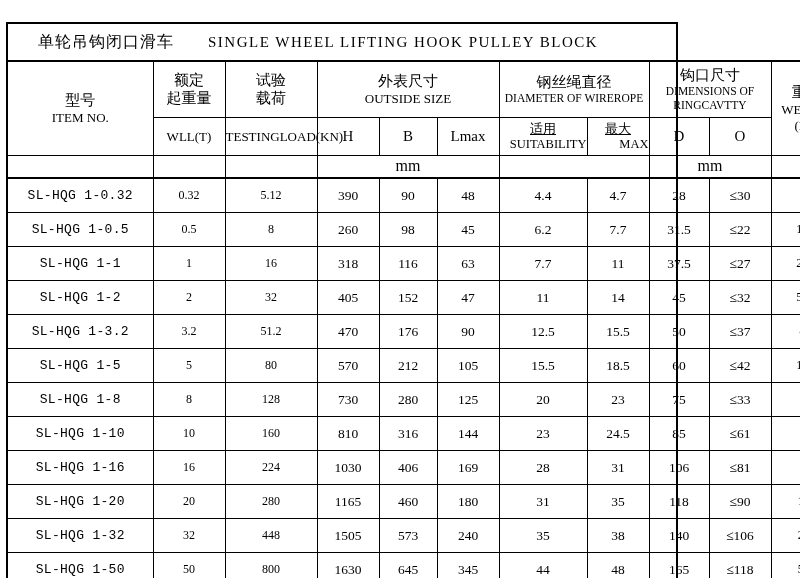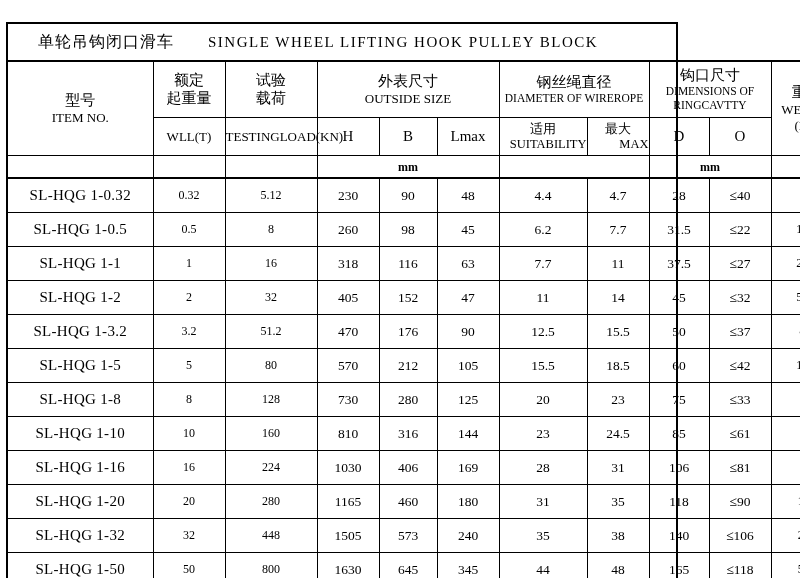--- a/index.html
+++ b/index.html
@@ -71,20 +71,21 @@
   
   .hcn {
     font-family: "DejaVu Sans", sans-serif;
     font-size: 15px;
     line-height: 1.25;
   }
   .hcn-sm {
     font-family: "DejaVu Sans", sans-serif;
     font-size: 13px;
     line-height: 1.25;
+    text-decoration: underline;
   }
   .hen {
     font-family: "Liberation Serif", serif;
     font-size: 13px;
     line-height: 1.2;
   }
   .hen-sm {
     font-family: "Liberation Serif", serif;
     font-size: 11.5px;
     line-height: 1.2;
@@ -94,27 +95,26 @@
     font-size: 12.5px;
     line-height: 1.2;
     text-align: right;
   }
   .sub-letter {
     font-family: "Liberation Serif", serif;
     font-size: 15px;
   }
   .unit {
     font-family: "Liberation Serif", serif;
-    font-size: 12px;
-    font-weight: bold;
+    font-size: 16px;
   }
   
   .cell-item {
-    font-family: Liberation Serif, serif;
-    font-size: 15px;
+    font-family: Liberation Mono, monospace;
+    font-size: 13px;
     letter-spacing: 0.3px;
   }
   .cell-num {
     font-family: "Liberation Serif", serif;
     font-size: 12px;
   }
   .cell-num-sm {
     font-family: "Liberation Serif", serif;
     font-size: 13.5px;
   }
@@ -235,27 +235,27 @@
         <td class="thick-bottom" colspan="2">
           <span class="unit">mm</span>
         </td>
         <td class="thick-bottom no-right"></td>
       </tr>
 
       <tr class="data-row">
         <td class="cell-item left-pad no-left">SL-HQG 1-0.32</td>
         <td class="cell-num">0.32</td>
         <td class="cell-num">5.12</td>
-        <td class="cell-num-sm">230</td>
+        <td class="cell-num-sm">390</td>
         <td class="cell-num-sm">90</td>
         <td class="cell-num-sm">48</td>
         <td class="cell-num-sm">4.4</td>
         <td class="cell-num-sm">4.7</td>
         <td class="cell-num-sm">28</td>
-        <td class="cell-num-sm">≤40</td>
+        <td class="cell-num-sm">≤30</td>
         <td class="cell-num no-right">1.1</td>
       </tr>
       <tr class="data-row">
         <td class="cell-item left-pad no-left">SL-HQG 1-0.5</td>
         <td class="cell-num">0.5</td>
         <td class="cell-num">8</td>
         <td class="cell-num-sm">260</td>
         <td class="cell-num-sm">98</td>
         <td class="cell-num-sm">45</td>
         <td class="cell-num-sm">6.2</td>

